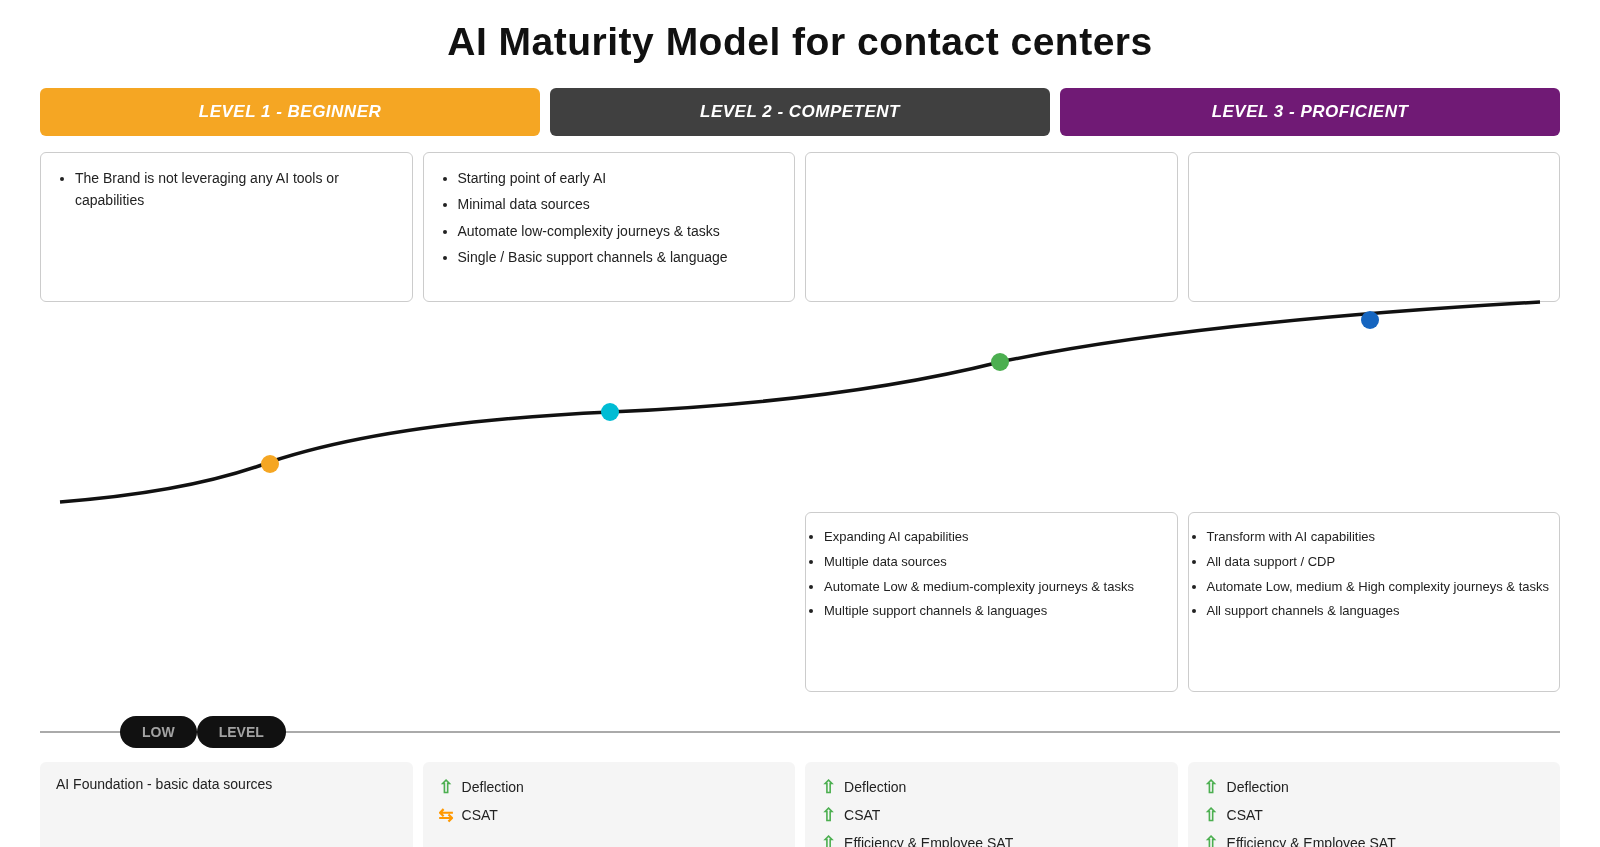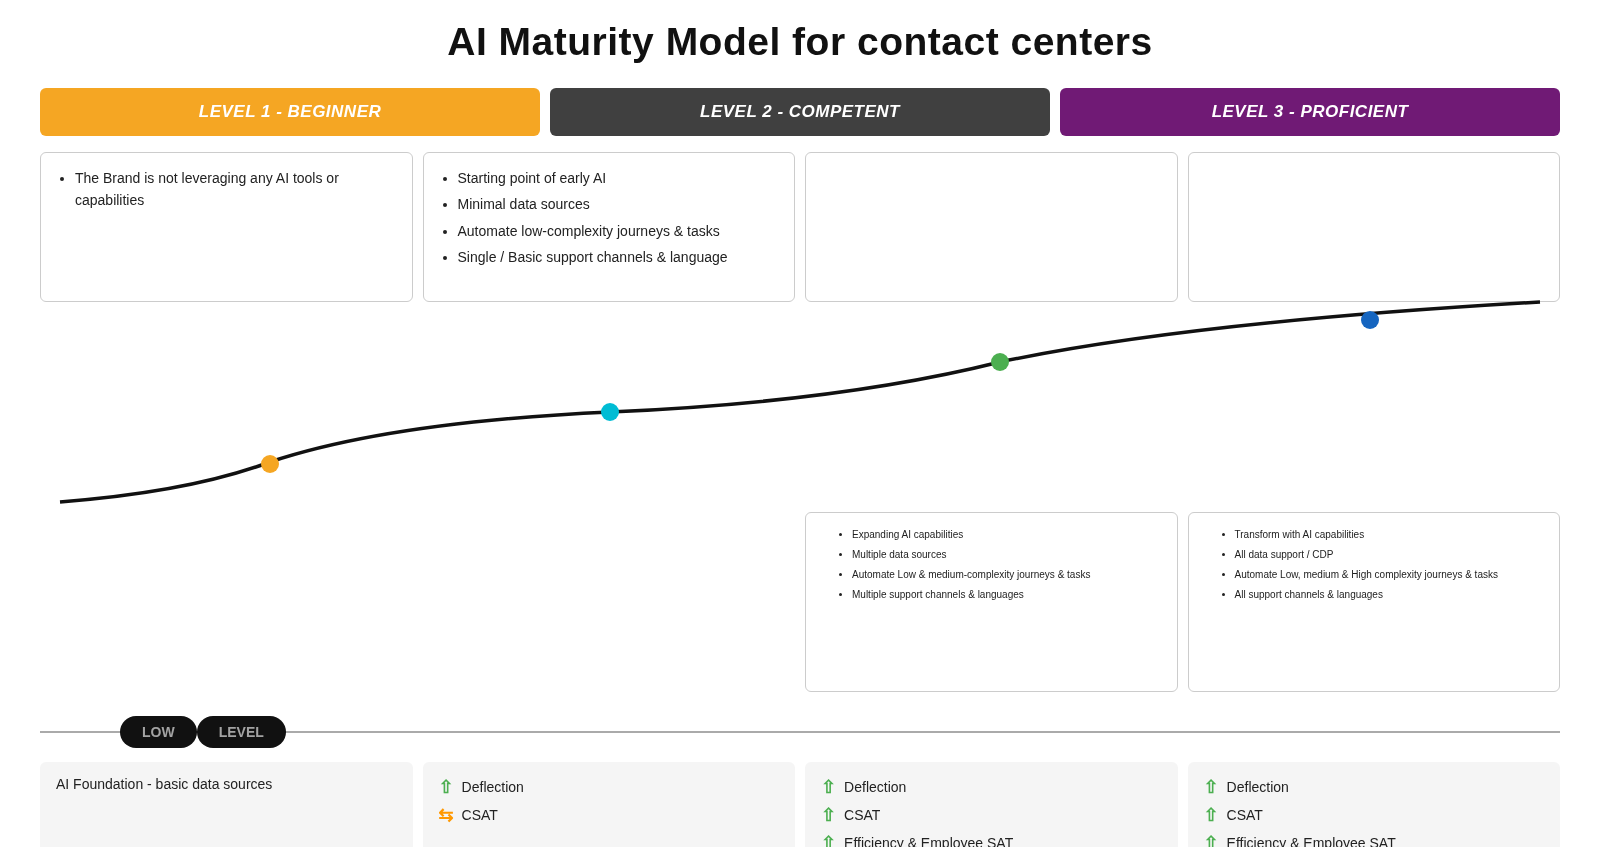--- a/index.html
+++ b/index.html
@@ -71,22 +71,22 @@
       border: 1.5px solid #ccc;
       border-radius: 6px;
       min-height: 150px;
       background: #fff;
     }
 
     
     .desc-box-bottom {
       border: 1.5px solid #ccc;
       border-radius: 6px;
-      padding: 14px 28px;
-      font-size: 10px;
+      padding: 14px 0;
+      font-size: 13px;
       line-height: 1.6;
       color: #222;
       background: #fff;
       min-height: 180px;
     }
     .desc-box-bottom ul {
       list-style: disc;
       padding-left: 18px;
     }
     .desc-box-bottom li {

